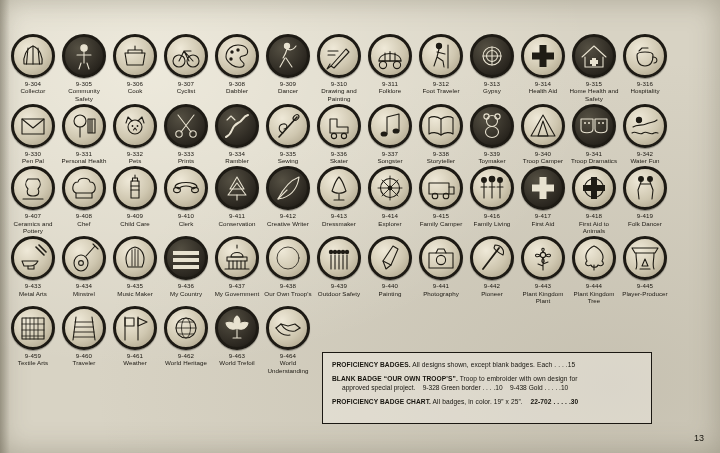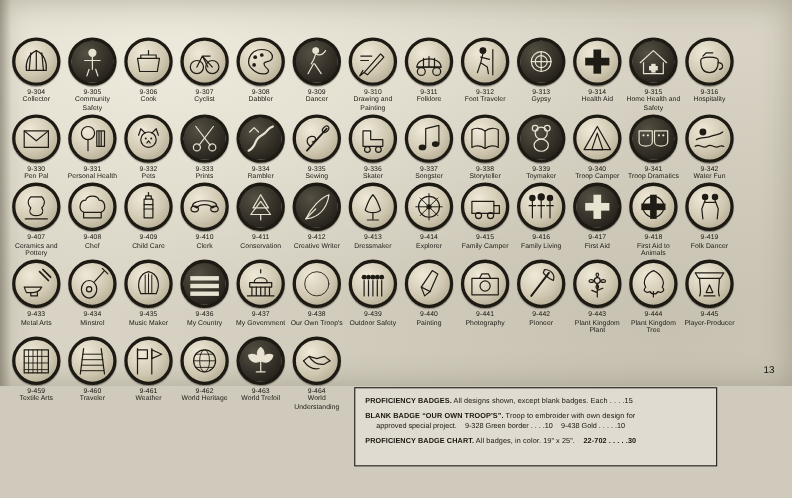--- a/index.html
+++ b/index.html
@@ -9,21 +9,21 @@
   }
   body {
     width: 720px;
     height: 453px;
     overflow: hidden;
     font-family: "Liberation Sans", sans-serif;
   }
   #page {
     position: relative;
     width: 720px;
-    height: 351px;
+    height: 453px;
     background: #d8d3c4;
     background-image:
       radial-gradient(ellipse at 20% 15%, rgba(255,252,240,0.55), rgba(255,252,240,0) 55%),
       radial-gradient(ellipse at 85% 85%, rgba(120,112,92,0.18), rgba(120,112,92,0) 60%);
     box-sizing: border-box;
   }
   .page-edge {
     position: absolute;
     inset: 0;
     box-shadow: inset 0 0 28px rgba(90,82,62,0.35);

